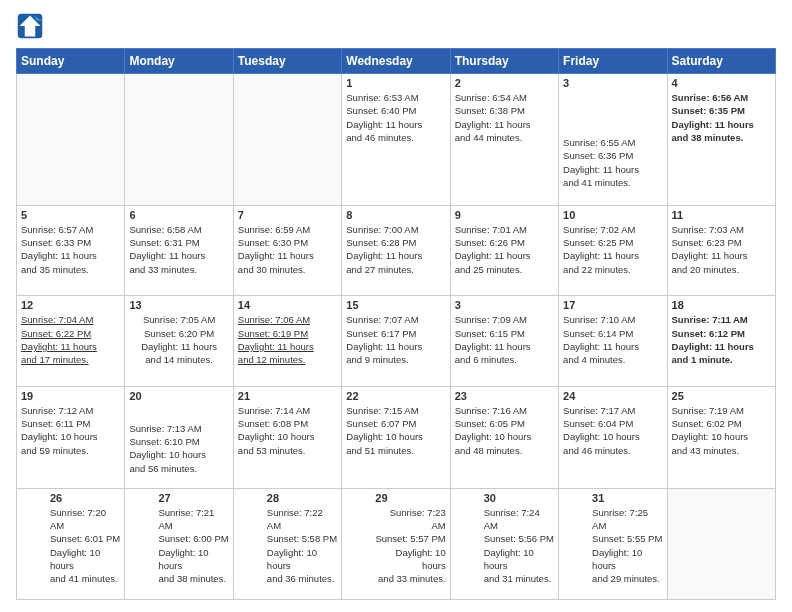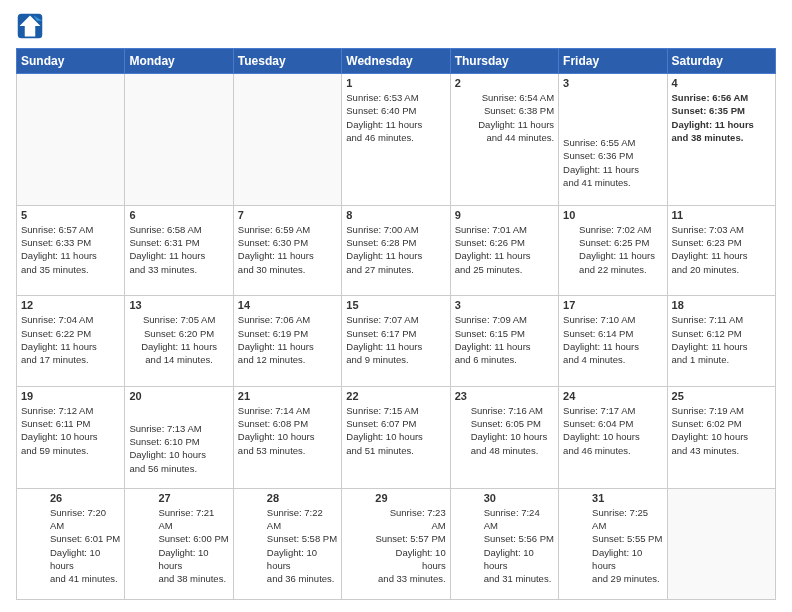--- a/index.html
+++ b/index.html
@@ -131,21 +131,21 @@
           <td class="empty"></td>
           <td>
             <span class="day-num">1</span>
             <div class="day-info" style="white-space: pre-line;">Sunrise: 6:53 AM
 Sunset: 6:40 PM
 Daylight: 11 hours
 and 46 minutes.</div>
           </td>
           <td>
             <span class="day-num">2</span>
-            <div class="day-info" style="white-space: pre-line; text-align: right;">Sunrise: 6:54 AM
+            <div class="day-info" style="white-space: pre-line;">Sunrise: 6:54 AM
 Sunset: 6:38 PM
 Daylight: 11 hours
 and 44 minutes.</div>
           </td>
           <td>
             <span class="day-num">3</span>
             <div class="day-info" style="white-space: pre-line; margin-top: 47px;">Sunrise: 6:55 AM
 Sunset: 6:36 PM
 Daylight: 11 hours
 and 41 minutes.</div>
@@ -189,51 +189,51 @@
           </td>
           <td>
             <span class="day-num">9</span>
             <div class="day-info" style="white-space: pre-line;">Sunrise: 7:01 AM
 Sunset: 6:26 PM
 Daylight: 11 hours
 and 25 minutes.</div>
           </td>
           <td>
             <span class="day-num">10</span>
-            <div class="day-info" style="white-space: pre-line; margin-left: 16px;">Sunrise: 7:02 AM
+            <div class="day-info" style="white-space: pre-line;">Sunrise: 7:02 AM
 Sunset: 6:25 PM
 Daylight: 11 hours
 and 22 minutes.</div>
           </td>
           <td>
             <span class="day-num">11</span>
             <div class="day-info" style="white-space: pre-line;">Sunrise: 7:03 AM
 Sunset: 6:23 PM
 Daylight: 11 hours
 and 20 minutes.</div>
           </td>
         </tr>
         <tr>
           <td>
             <span class="day-num">12</span>
-            <div class="day-info" style="white-space: pre-line;">Sunrise: 7:04 AM
+            <div class="day-info" style="white-space: pre-line; text-decoration: underline;">Sunrise: 7:04 AM
 Sunset: 6:22 PM
 Daylight: 11 hours
 and 17 minutes.</div>
           </td>
           <td>
             <span class="day-num">13</span>
             <div class="day-info" style="white-space: pre-line; text-align: center;">Sunrise: 7:05 AM
 Sunset: 6:20 PM
 Daylight: 11 hours
 and 14 minutes.</div>
           </td>
           <td>
             <span class="day-num">14</span>
-            <div class="day-info" style="white-space: pre-line;">Sunrise: 7:06 AM
+            <div class="day-info" style="white-space: pre-line; text-decoration: underline;">Sunrise: 7:06 AM
 Sunset: 6:19 PM
 Daylight: 11 hours
 and 12 minutes.</div>
           </td>
           <td>
             <span class="day-num">15</span>
             <div class="day-info" style="white-space: pre-line;">Sunrise: 7:07 AM
 Sunset: 6:17 PM
 Daylight: 11 hours
 and 9 minutes.</div>
@@ -247,21 +247,21 @@
           </td>
           <td>
             <span class="day-num">17</span>
             <div class="day-info" style="white-space: pre-line;">Sunrise: 7:10 AM
 Sunset: 6:14 PM
 Daylight: 11 hours
 and 4 minutes.</div>
           </td>
           <td>
             <span class="day-num">18</span>
-            <div class="day-info" style="white-space: pre-line;">Sunrise: 7:11 AM
+            <div class="day-info" style="white-space: pre-line; font-weight: bold;">Sunrise: 7:11 AM
 Sunset: 6:12 PM
 Daylight: 11 hours
 and 1 minute.</div>
           </td>
         </tr>
         <tr>
           <td>
             <span class="day-num">19</span>
             <div class="day-info" style="white-space: pre-line;">Sunrise: 7:12 AM
 Sunset: 6:11 PM
@@ -284,21 +284,21 @@
           </td>
           <td>
             <span class="day-num">22</span>
             <div class="day-info" style="white-space: pre-line;">Sunrise: 7:15 AM
 Sunset: 6:07 PM
 Daylight: 10 hours
 and 51 minutes.</div>
           </td>
           <td>
             <span class="day-num">23</span>
-            <div class="day-info" style="white-space: pre-line; margin-left: 16px;">Sunrise: 7:16 AM
+            <div class="day-info" style="white-space: pre-line;">Sunrise: 7:16 AM
 Sunset: 6:05 PM
 Daylight: 10 hours
 and 48 minutes.</div>
           </td>
           <td>
             <span class="day-num">24</span>
             <div class="day-info" style="white-space: pre-line;">Sunrise: 7:17 AM
 Sunset: 6:04 PM
 Daylight: 10 hours
 and 46 minutes.</div>

